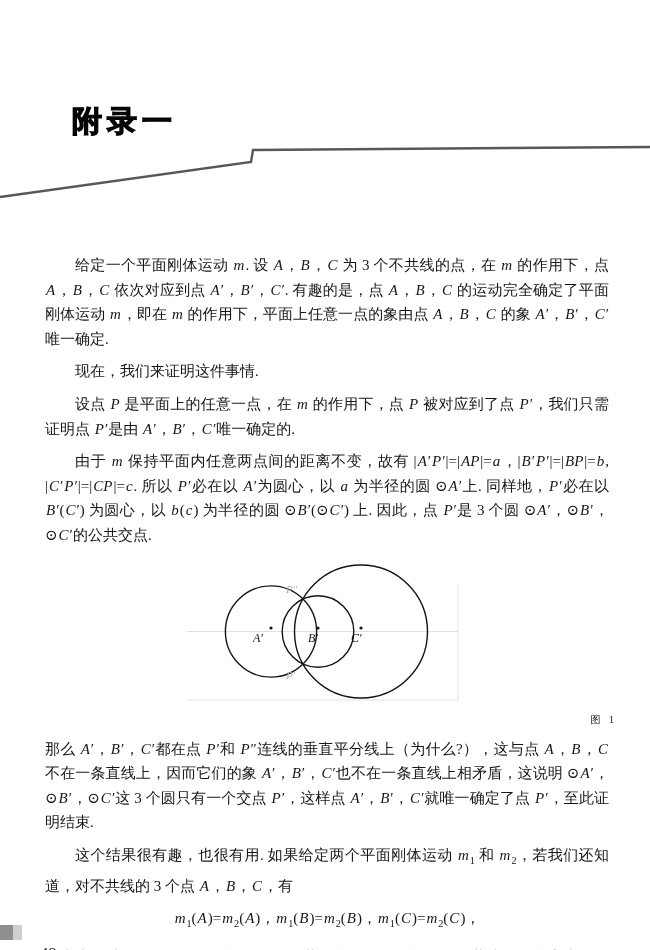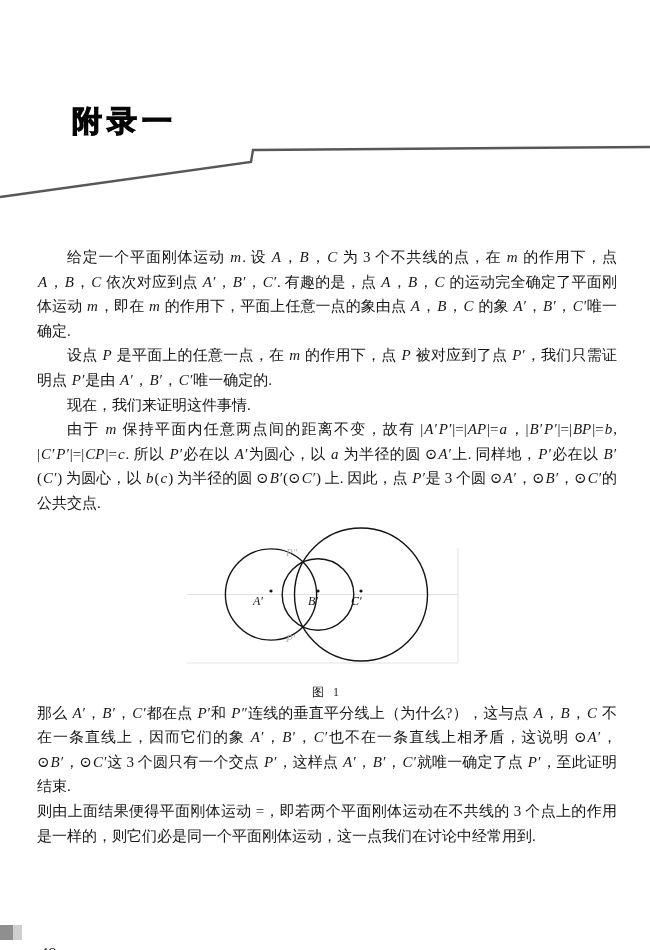--- a/index.html
+++ b/index.html
@@ -16,33 +16,33 @@
     font-weight:900;font-size:30px;letter-spacing:5px;color:#050505;
     -webkit-text-stroke:1.2px #050505;
     transform:scaleY(0.98);
   }
   .header-rule{position:absolute;left:0;top:138px;}
   
   .body-text{
     position:absolute;left:37px;top:245px;width:580px;
     font-size:15px;line-height:24.6px;text-align:justify;
   }
-  .body-text p{margin:0;}
+  .body-text p{margin:8px;}
   .body-text p.indent{text-indent:2em;}
   .body-text i{
     font-family:"Liberation Serif","DejaVu Serif",serif;
     font-style:italic;padding:0 1px;
   }
   .body-text sub{font-size:0.68em;}
   .equation{text-align:center;}
   .figure-wrap{text-align:center;margin:3px 0 0 0;}
   .figure-wrap svg{display:inline-block;vertical-align:top;}
   .fig-caption{
-    font-size:12px;letter-spacing:3px;line-height:18px;margin-top:12px;
-    text-align:center;
+    font-size:10px;letter-spacing:3px;line-height:18px;margin-top:3px;
+    text-align:right;
   }
   .page-num{
     position:absolute;left:40px;top:944px;font-size:16.5px;color:#2a2a2a;
     font-family:"Liberation Serif","DejaVu Serif",serif;
   }
   .bind-mark-dark{position:absolute;left:0;top:925px;width:13px;height:15px;background:#8f8f8f;}
   .bind-mark-light{position:absolute;left:13px;top:925px;width:9px;height:15px;background:#cfcfcf;}
 </style>
 </head>
 <body>
@@ -50,22 +50,22 @@
 <div class="page">
 
   <div class="header-title">附录一</div>
 
   <svg class="header-rule" width="650" height="70" viewBox="0 0 650 70">
     <polyline points="650,9 253,12 251,24 0,59" fill="none" stroke="#454545" stroke-width="2.4" stroke-linejoin="miter" opacity="0.9"></polyline>
   </svg>
 
   <div class="body-text">
     <p class="indent">给定一个平面刚体运动 <i>m</i>. 设 <i>A</i>，<i>B</i>，<i>C</i> 为 3 个不共线的点，在 <i>m</i> 的作用下，点 <i>A</i>，<i>B</i>，<i>C</i> 依次对应到点 <i>A</i>′，<i>B</i>′，<i>C</i>′. 有趣的是，点 <i>A</i>，<i>B</i>，<i>C</i> 的运动完全确定了平面刚体运动 <i>m</i>，即在 <i>m</i> 的作用下，平面上任意一点的象由点 <i>A</i>，<i>B</i>，<i>C</i> 的象 <i>A</i>′，<i>B</i>′，<i>C</i>′唯一确定.</p>
+    <p class="indent">现在，我们来证明这件事情.</p>
     <p class="indent">设点 <i>P</i> 是平面上的任意一点，在 <i>m</i> 的作用下，点 <i>P</i> 被对应到了点 <i>P</i>′，我们只需证明点 <i>P</i>′是由 <i>A</i>′，<i>B</i>′，<i>C</i>′唯一确定的.</p>
-    <p class="indent">现在，我们来证明这件事情.</p>
     <p class="indent">由于 <i>m</i> 保持平面内任意两点间的距离不变，故有 |<i>A</i>′<i>P</i>′|=|<i>AP</i>|=<i>a</i>，|<i>B</i>′<i>P</i>′|=|<i>BP</i>|=<i>b</i>, |<i>C</i>′<i>P</i>′|=|<i>CP</i>|=<i>c</i>. 所以 <i>P</i>′必在以 <i>A</i>′为圆心，以 <i>a</i> 为半径的圆 ⊙<i>A</i>′上. 同样地，<i>P</i>′必在以 <i>B</i>′(<i>C</i>′) 为圆心，以 <i>b</i>(<i>c</i>) 为半径的圆 ⊙<i>B</i>′(⊙<i>C</i>′) 上. 因此，点 <i>P</i>′是 3 个圆 ⊙<i>A</i>′，⊙<i>B</i>′，⊙<i>C</i>′的公共交点.</p>
 
     <div class="figure-wrap">
       <svg width="280" height="152" viewBox="0 0 280 152">
 
         <line x1="0" y1="75.5" x2="271" y2="75.5" stroke="#e1e1e1" stroke-width="1"></line>
         <line x1="271" y1="29" x2="271" y2="144" stroke="#e3e3e3" stroke-width="1"></line>
         <line x1="0" y1="144" x2="271" y2="144" stroke="#e3e3e3" stroke-width="1"></line>
 
         <circle cx="84" cy="75.5" r="45.6" fill="none" stroke="#141414" stroke-width="1.4"></circle>
@@ -80,20 +80,22 @@
         <text x="121" y="86" font-size="12" font-style="italic" font-family="Liberation Serif, DejaVu Serif, serif" fill="#141414">B′</text>
         <text x="164" y="86" font-size="12" font-style="italic" font-family="Liberation Serif, DejaVu Serif, serif" fill="#141414">C′</text>
 
         <text x="99" y="37" font-size="11" font-style="italic" font-family="Liberation Serif, DejaVu Serif, serif" fill="#b3b3b3">P″</text>
         <text x="99" y="123" font-size="11" font-style="italic" font-family="Liberation Serif, DejaVu Serif, serif" fill="#b3b3b3">P′</text>
       </svg>
       <div class="fig-caption">图 1</div>
     </div>
 
     <p>那么 <i>A</i>′，<i>B</i>′，<i>C</i>′都在点 <i>P</i>′和 <i>P</i>″连线的垂直平分线上（为什么?），这与点 <i>A</i>，<i>B</i>，<i>C</i> 不在一条直线上，因而它们的象 <i>A</i>′，<i>B</i>′，<i>C</i>′也不在一条直线上相矛盾，这说明 ⊙<i>A</i>′，⊙<i>B</i>′，⊙<i>C</i>′这 3 个圆只有一个交点 <i>P</i>′，这样点 <i>A</i>′，<i>B</i>′，<i>C</i>′就唯一确定了点 <i>P</i>′，至此证明结束.</p>
+    <p class="indent">这个结果很有趣，也很有用. 如果给定两个平面刚体运动 <i>m</i><sub>1</sub> 和 <i>m</i><sub>2</sub>，若我们还知道，对不共线的 3 个点 <i>A</i>，<i>B</i>，<i>C</i>，有</p>
+    <p class="equation"><i>m</i><sub>1</sub>(<i>A</i>)=<i>m</i><sub>2</sub>(<i>A</i>)，<i>m</i><sub>1</sub>(<i>B</i>)=<i>m</i><sub>2</sub>(<i>B</i>)，<i>m</i><sub>1</sub>(<i>C</i>)=<i>m</i><sub>2</sub>(<i>C</i>)，</p>
     <p>则由上面结果便得平面刚体运动 =，即若两个平面刚体运动在不共线的 3 个点上的作用是一样的，则它们必是同一个平面刚体运动，这一点我们在讨论中经常用到.</p>
   </div>
 
   <div class="page-num">48</div>
   <div class="bind-mark-dark"></div>
   <div class="bind-mark-light"></div>
 
 </div>
 
 </body></html>

